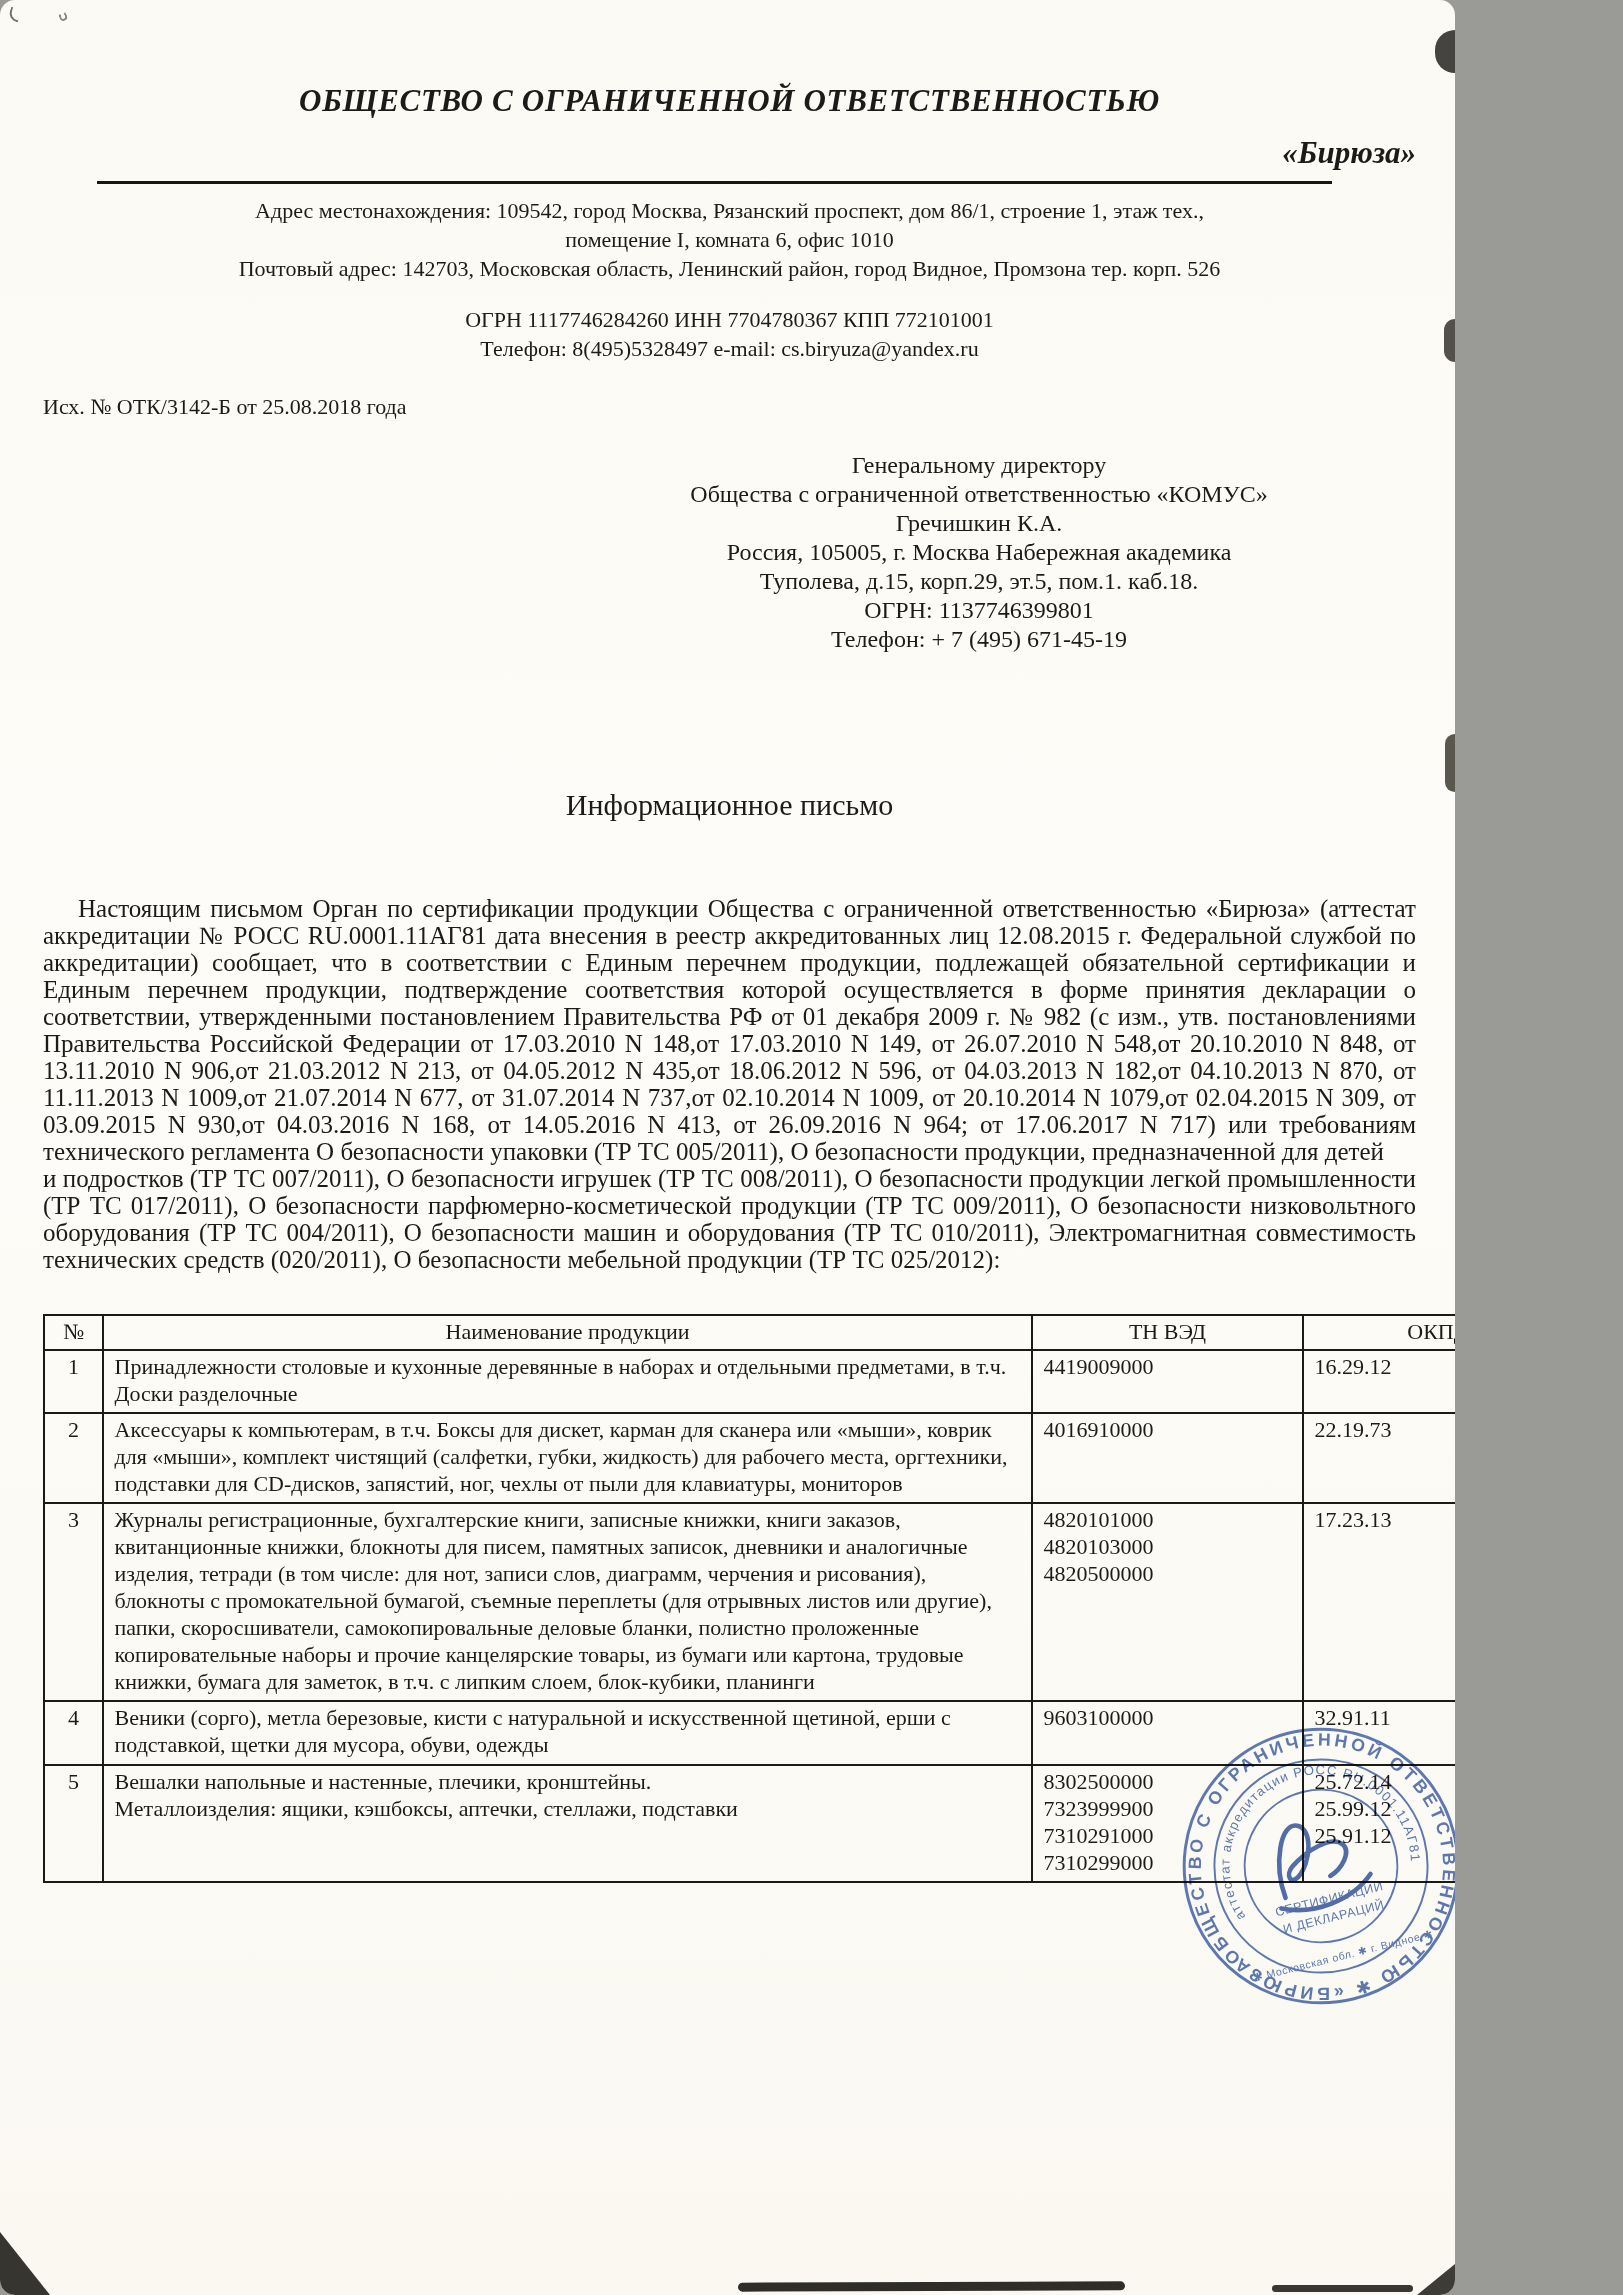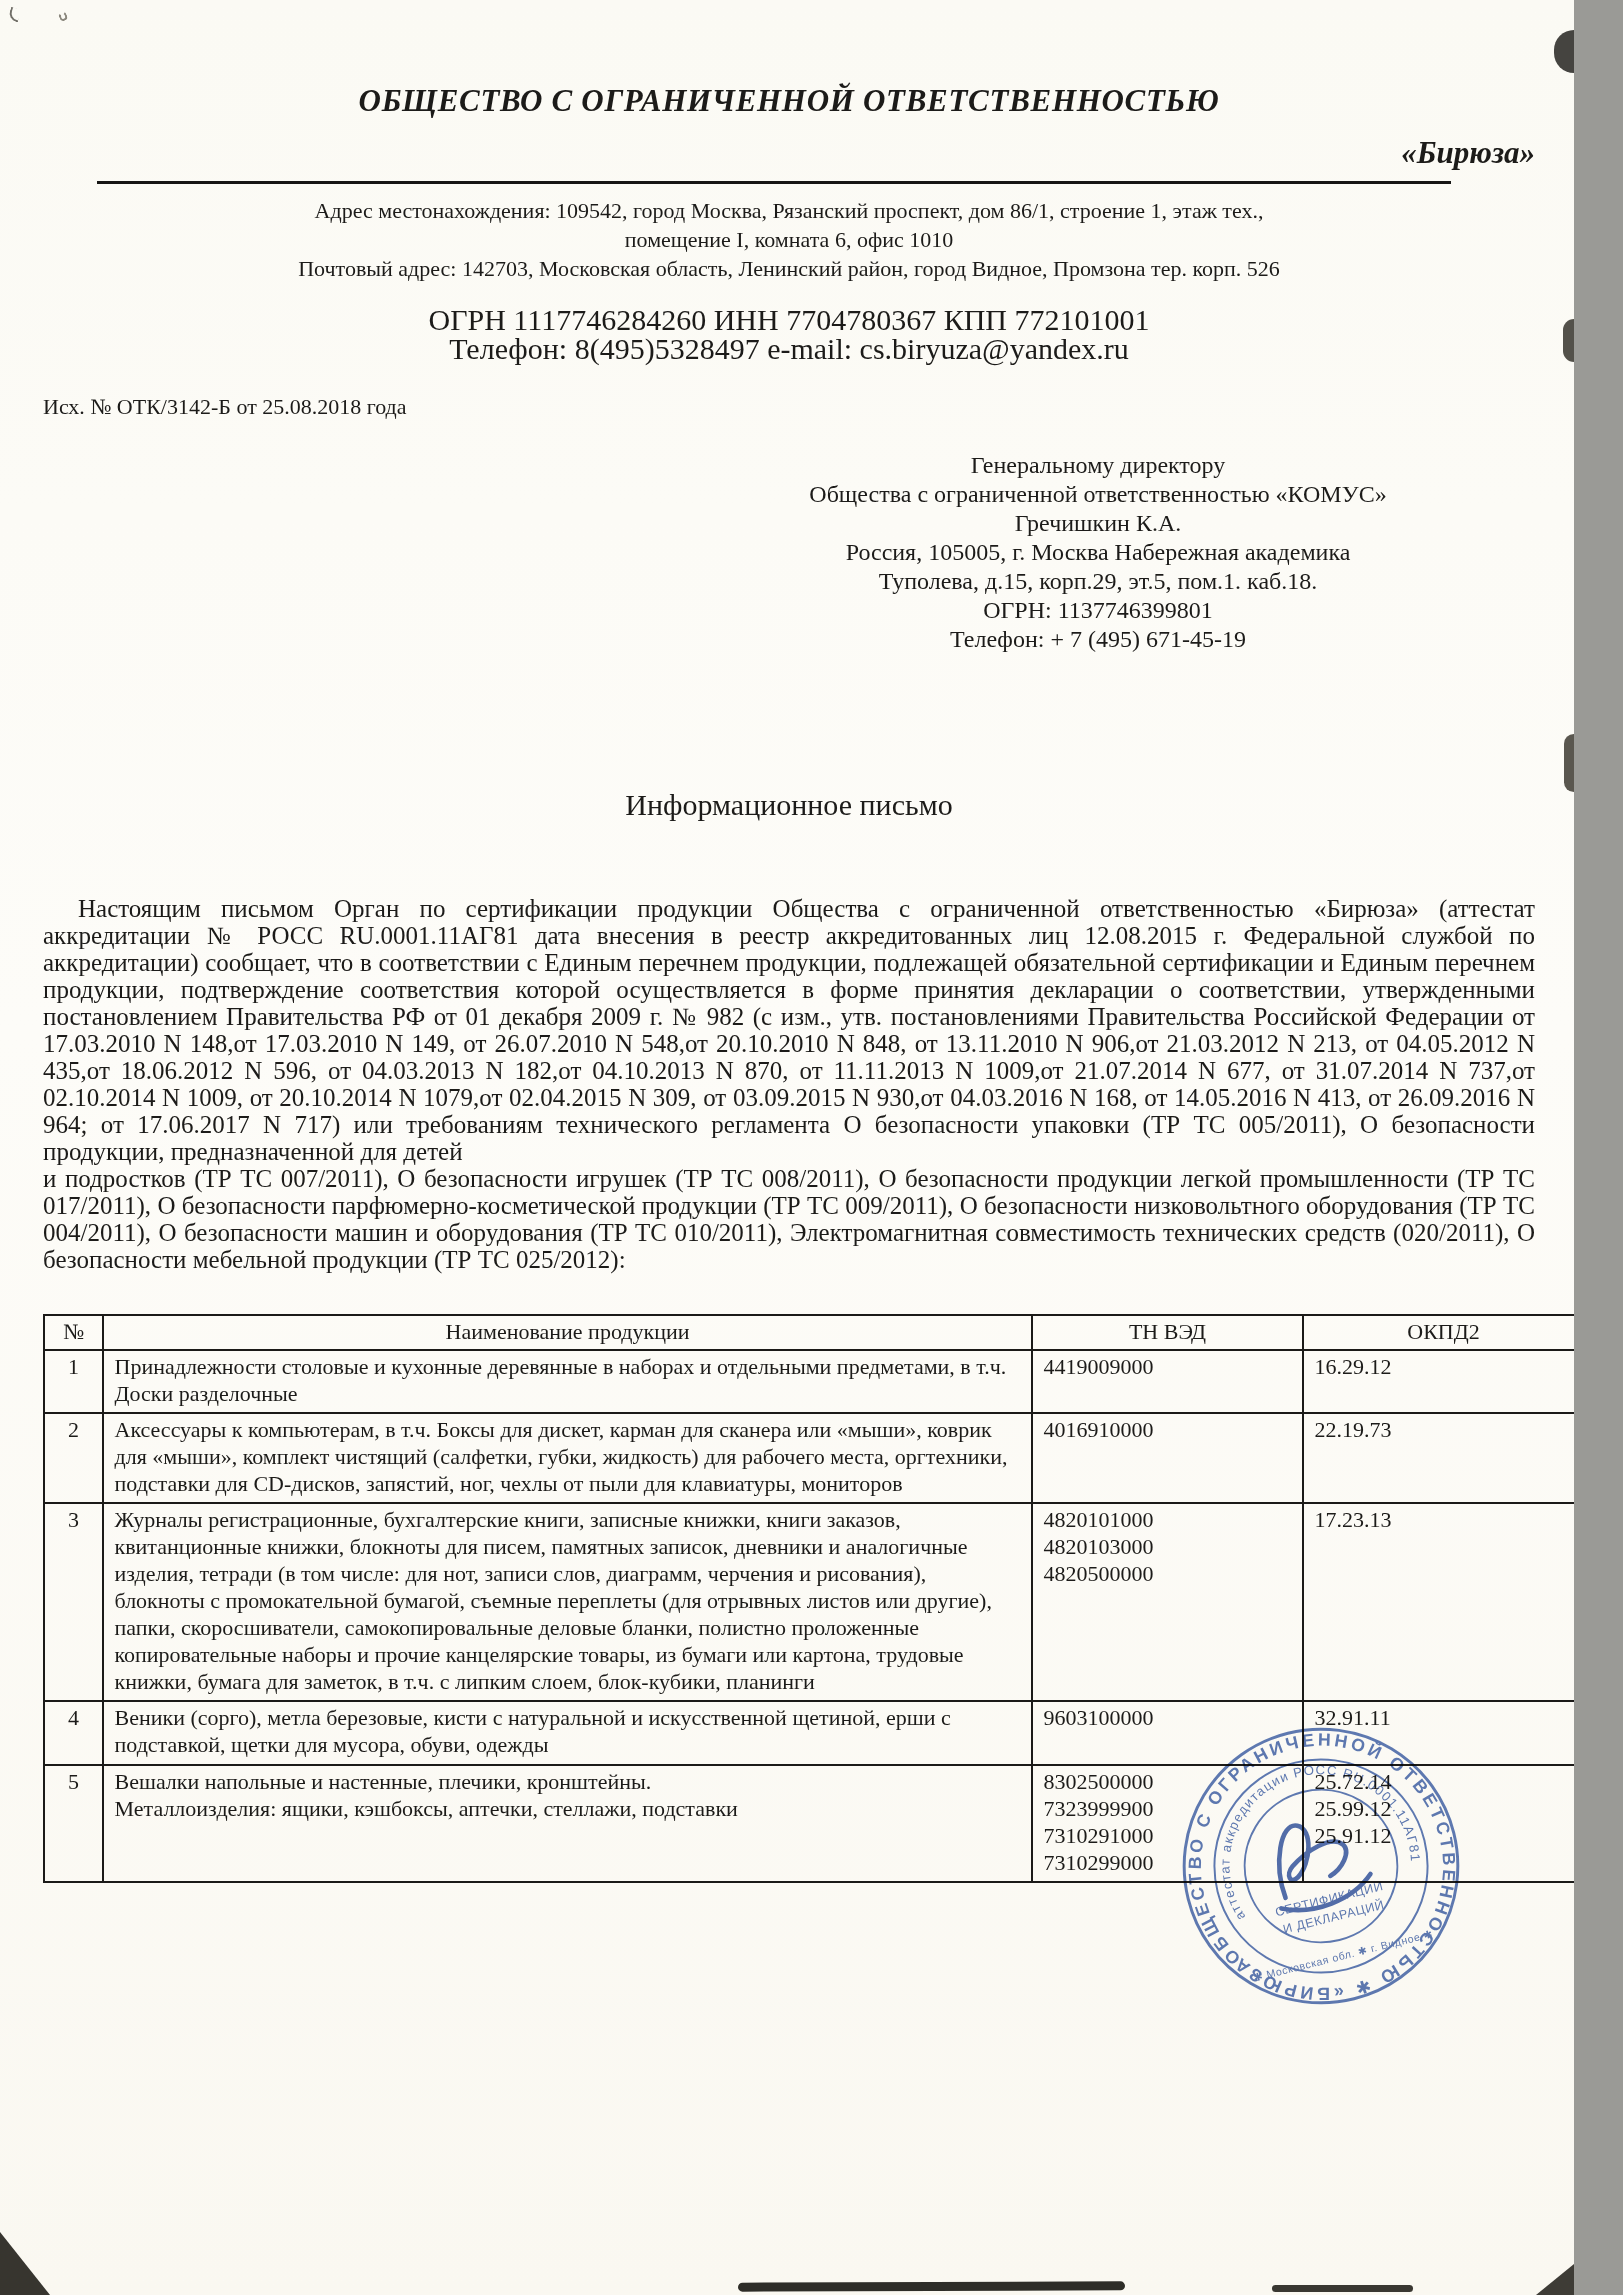--- a/index.html
+++ b/index.html
@@ -1,32 +1,33 @@
 <!DOCTYPE html>
 <html style="font-size:10.5px"><head>
 <meta charset="utf-8">
 <style>
   * { margin:0; padding:0; box-sizing:border-box; }
   html, body { width:1623px; background:#9a9a96; }
   .page {
     position:relative;
-    width:1574px; height:2295px;
+    width:1455px; height:2295px;
     background:linear-gradient(180deg,#fbfaf4 0%, #fdfcf8 45%, #faf8f1 100%);
     font-family:"Liberation Serif","DejaVu Serif",serif;
     color:#1c1b19;
     overflow:hidden;
+    border-radius:15px;
   }
   .content { position:absolute; left:43px; right:39px; top:82px; }
 
   .doc-title   { text-align:center; font-weight:bold; font-style:italic; font-size:31px; line-height:38px; letter-spacing:0.7px; }
   .doc-subtitle{ text-align:right; font-weight:bold; font-style:italic; font-size:31px; line-height:38px; margin-top:14px; }
   .title-rule  { border-bottom:3.3px solid #161614; margin:9.2px 84px 11.8px 54px; }
 
   .company-address  { text-align:center; font-size:22px; line-height:29px; white-space:pre-line; }
-  .company-contacts { text-align:center; font-size:30px; line-height:29px; white-space:pre-line; margin-top:22px; }
+  .company-contacts { text-align:center; font-size:22px; line-height:29px; white-space:pre-line; margin-top:22px; }
   .outgoing   { font-size:22px; line-height:29px; margin-top:29px; }
 
   .recipient  { width:720px; margin:30px 77px 0 auto; text-align:center; font-size:24px; line-height:29px; white-space:pre-line; }
 
   .letter-title { text-align:center; font-size:30px; margin-top:134px; }
 
   .body-par { font-size:25px; line-height:27px; text-align:justify; }
   .p1 { margin-top:73px; text-indent:35px; }
   .p2 { text-indent:0; }
 

